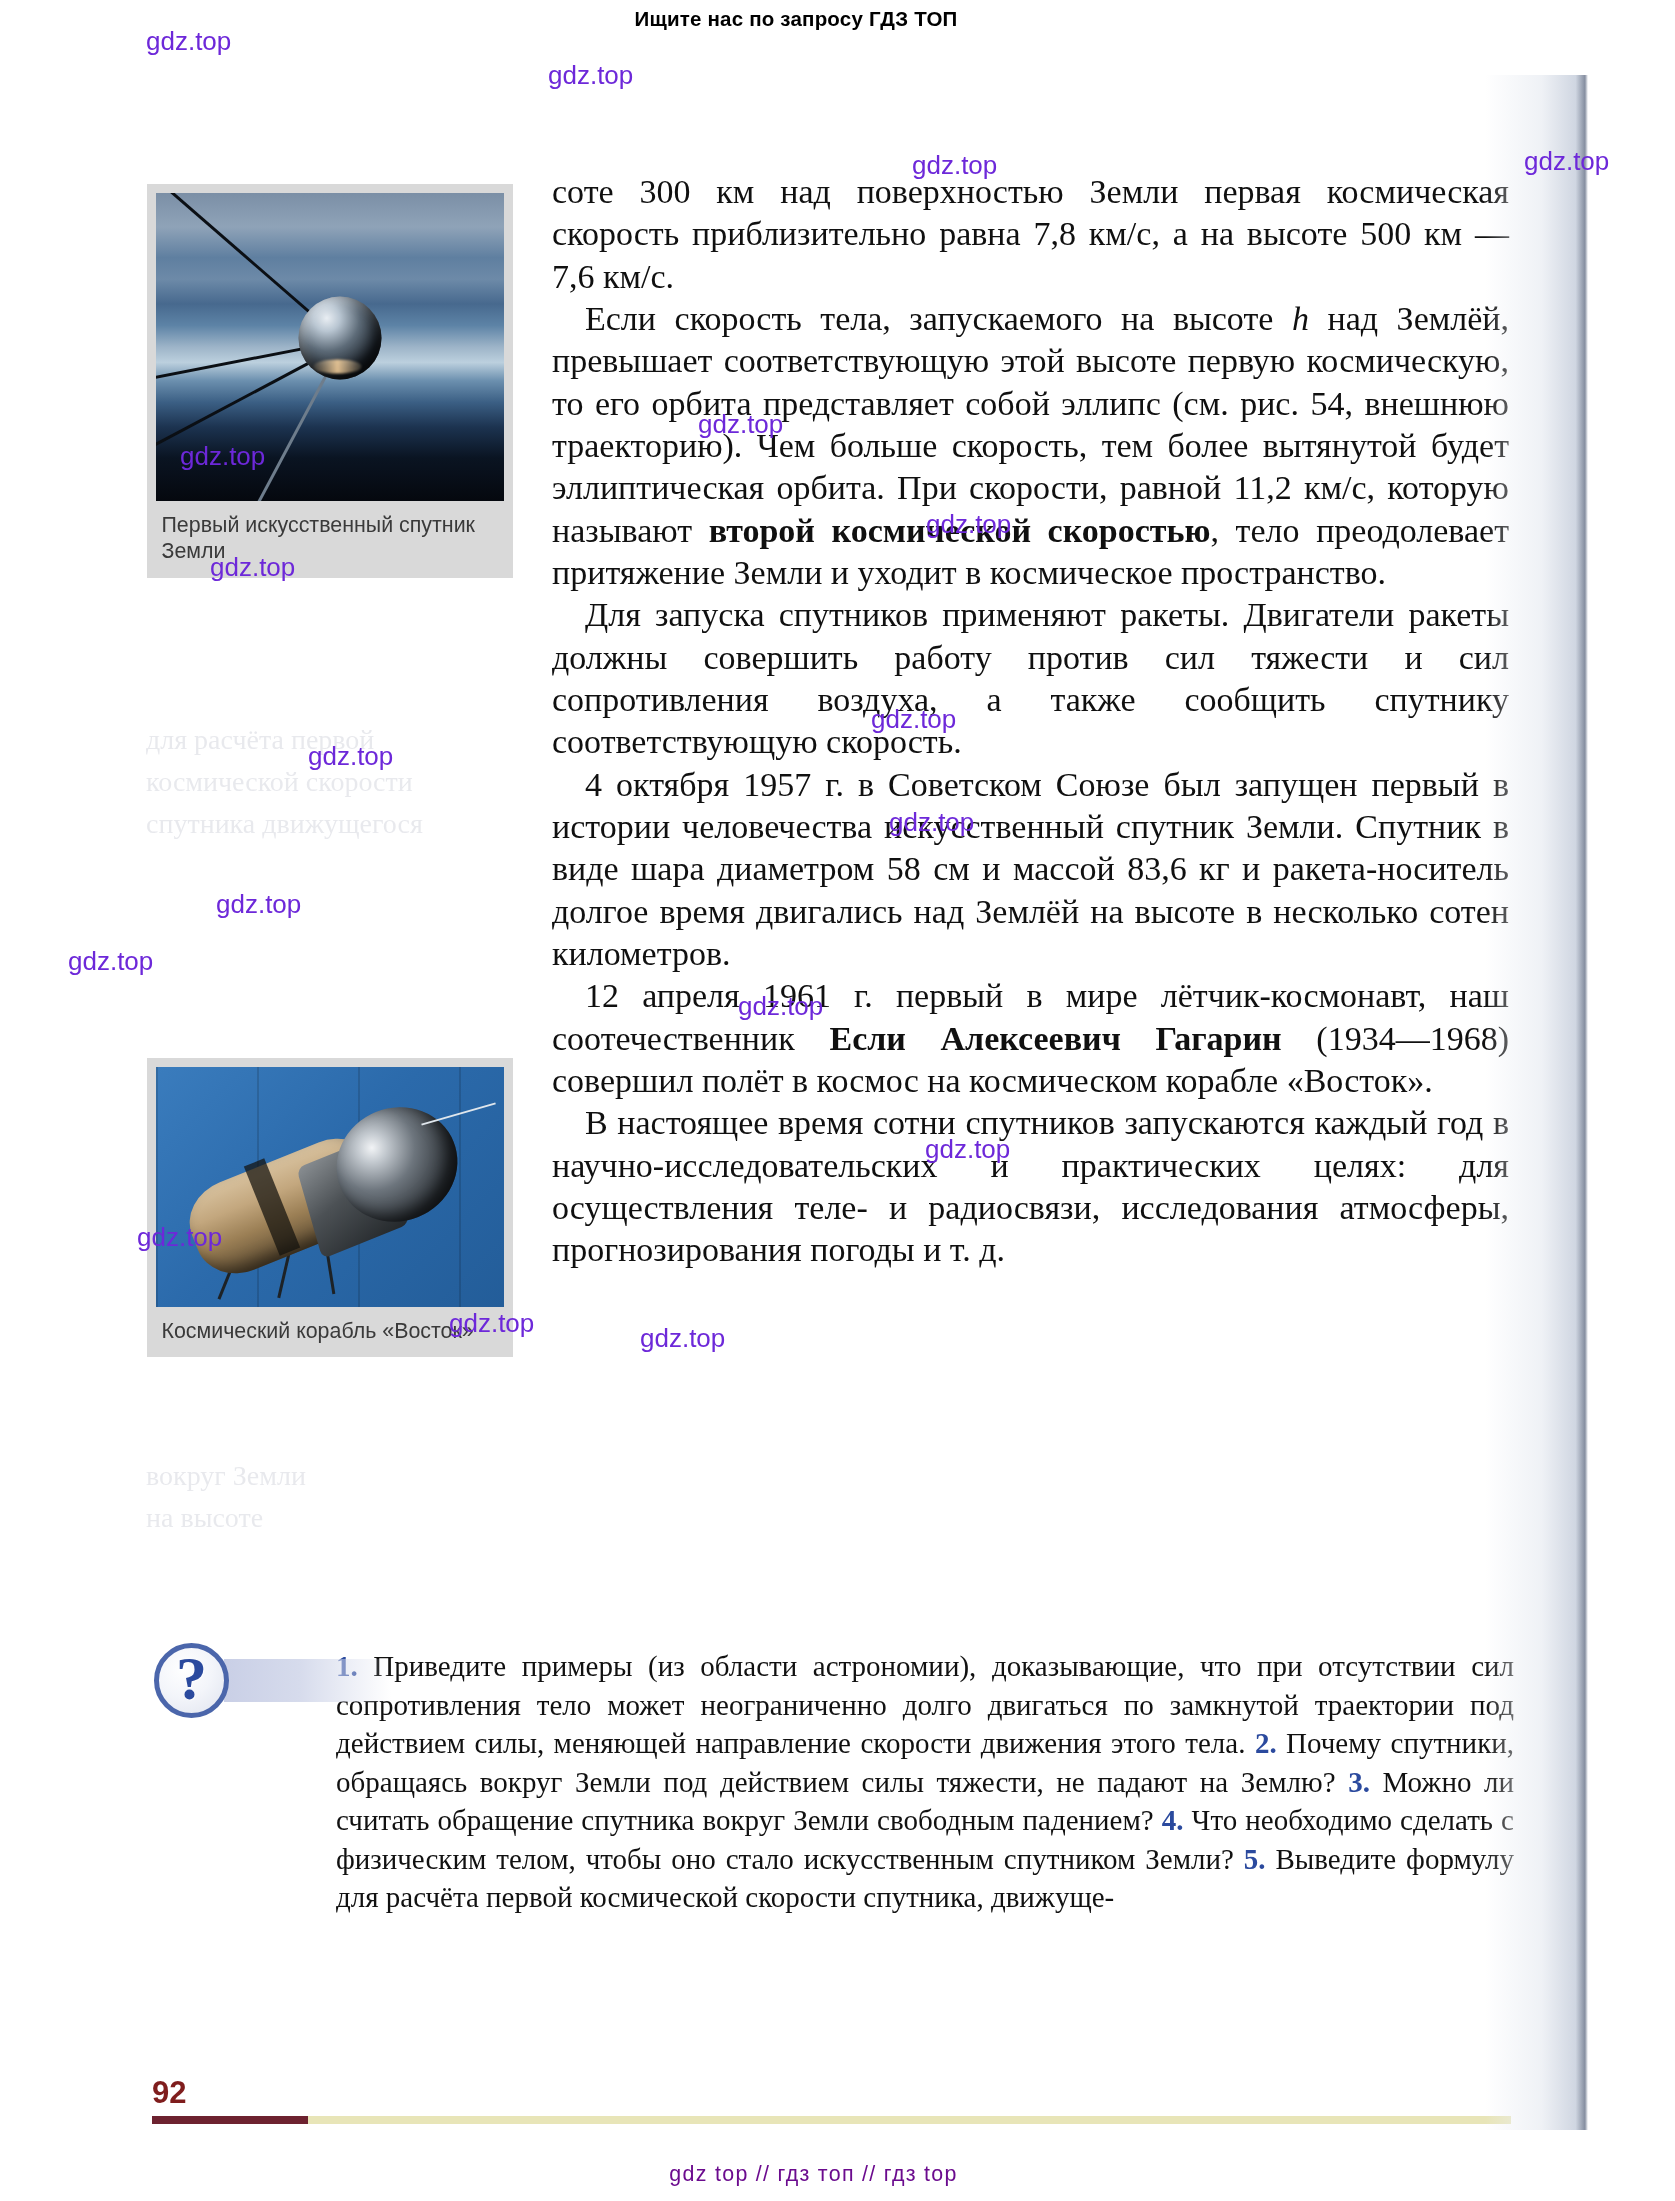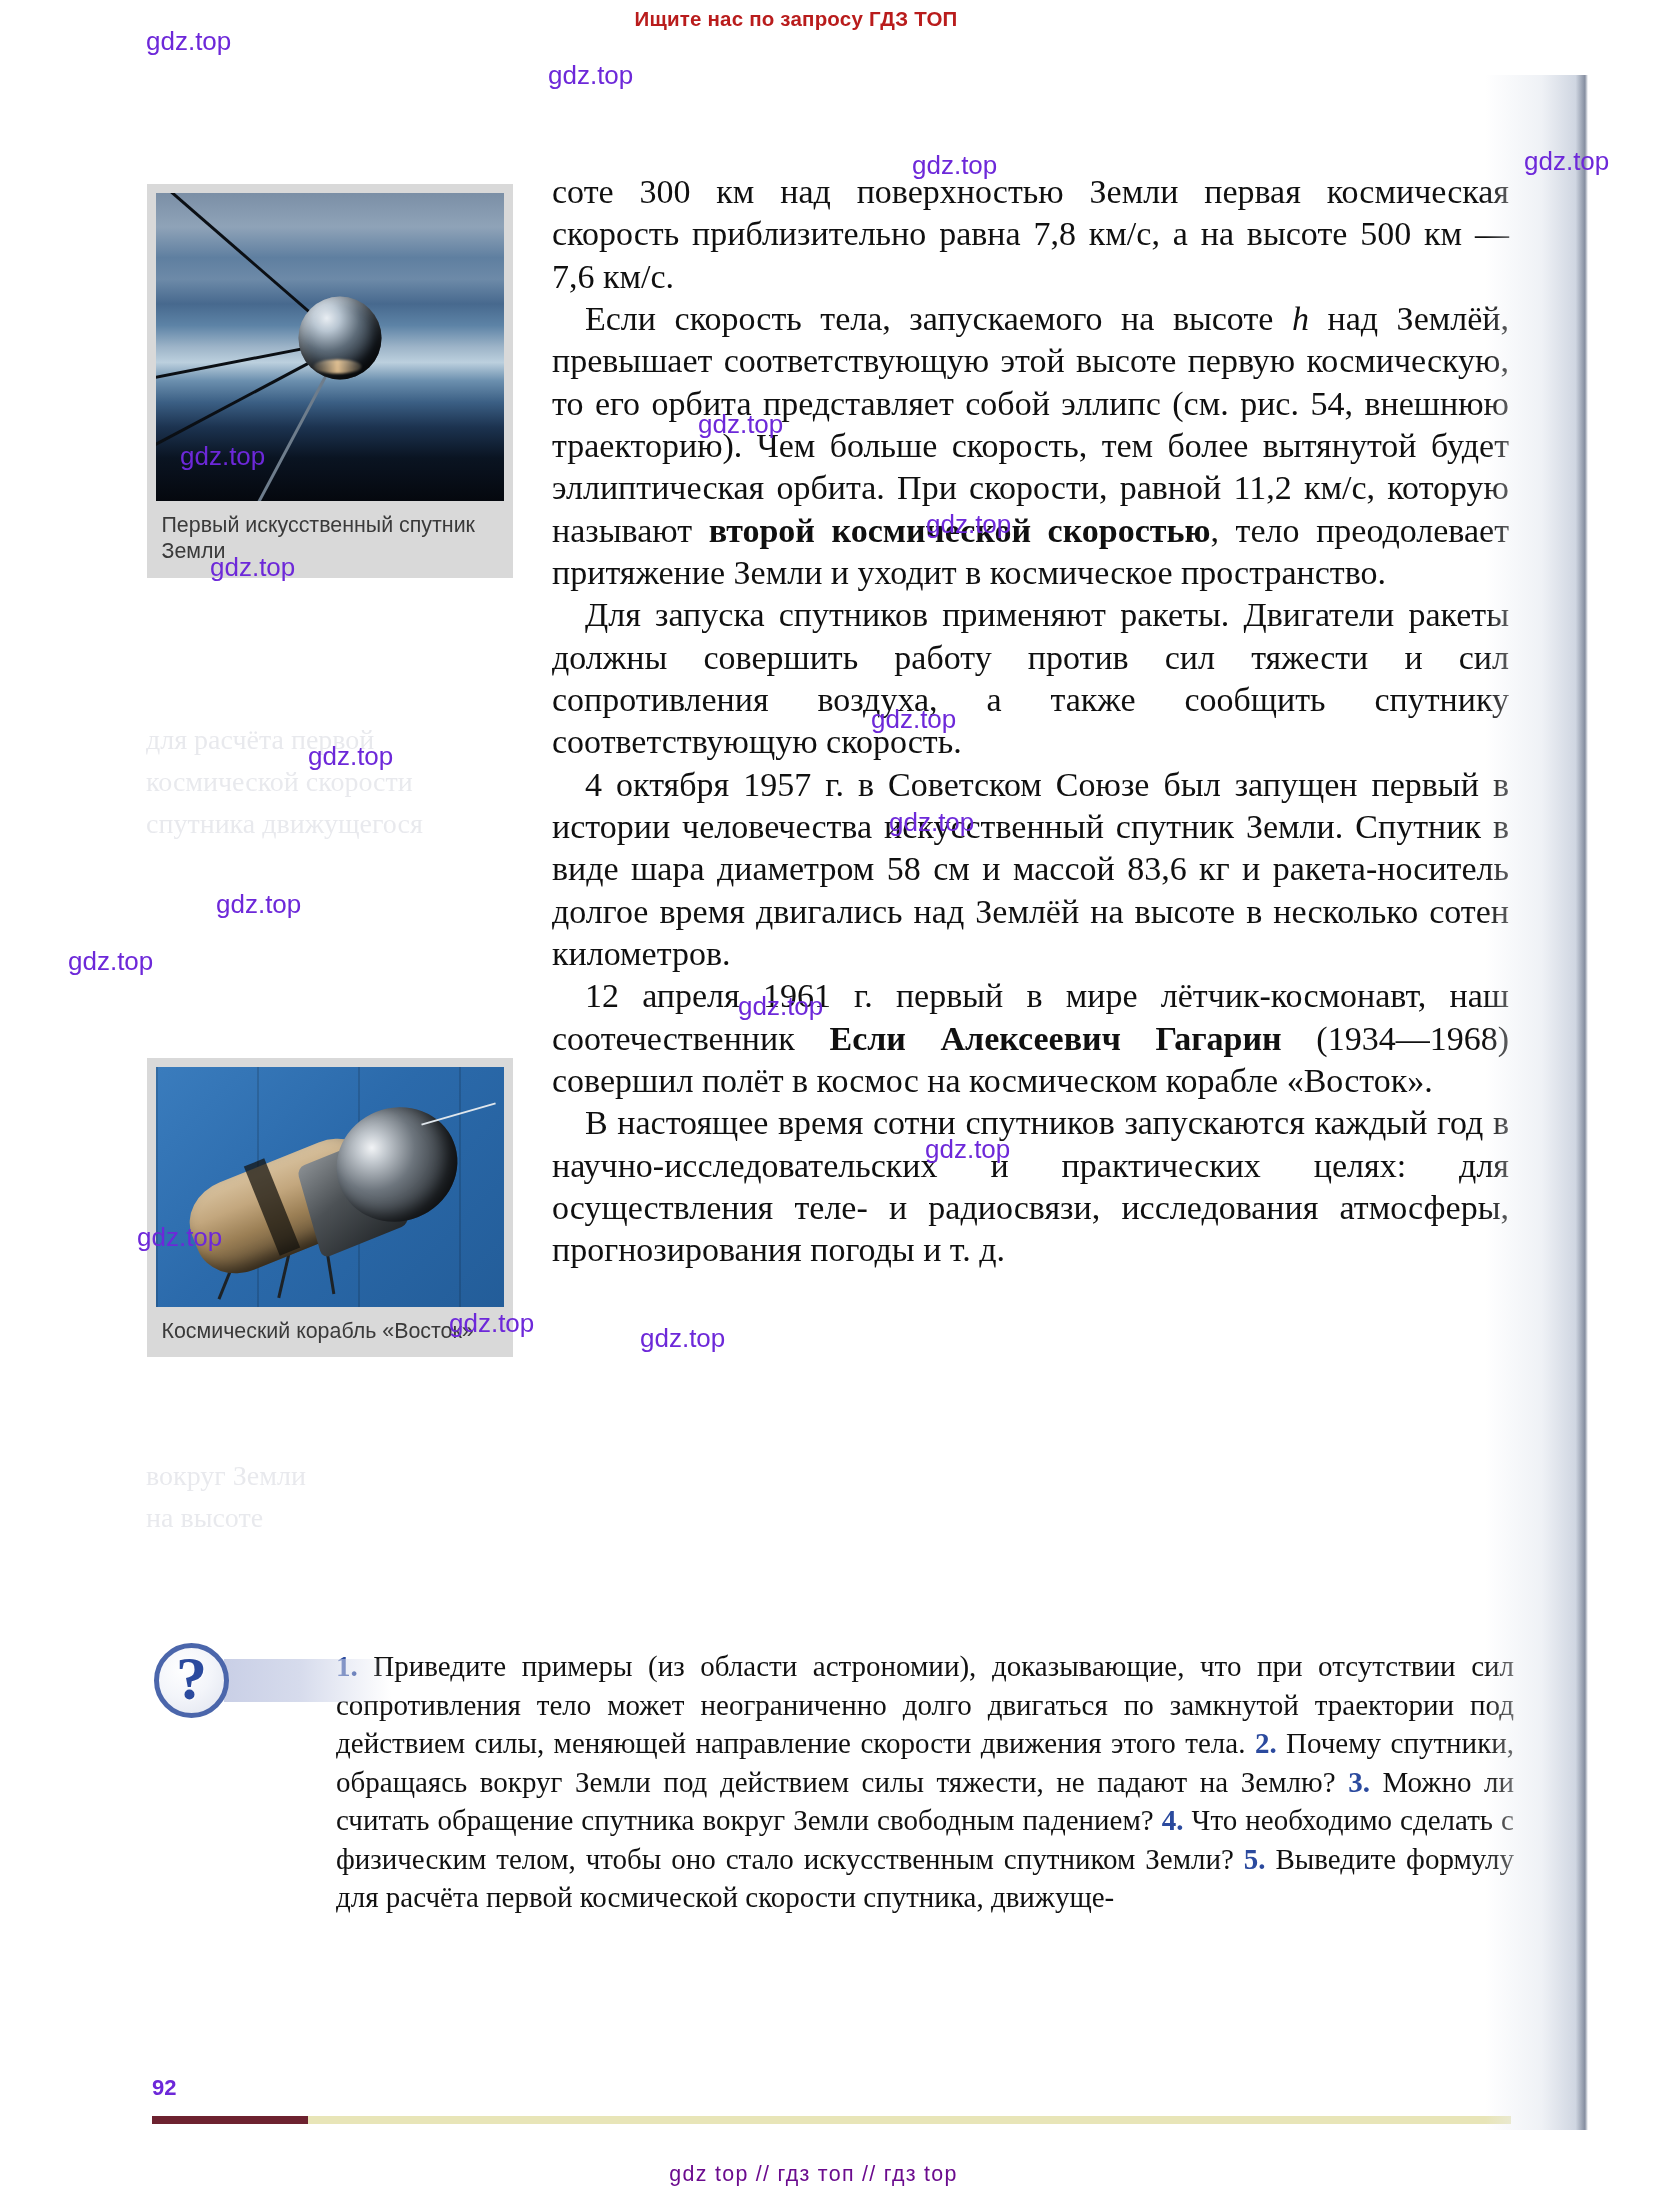--- a/index.html
+++ b/index.html
@@ -23,21 +23,21 @@
   
   .promo-header {
     position: absolute;
     top: 6.8px;
     left: 0;
     width: 1592px;
     text-align: center;
     font-family: "Liberation Sans", sans-serif;
     font-size: 20.5px;
     font-weight: bold;
-    color: #b91c1c;
+    color: #000000;
     letter-spacing: 0.2px;
   }
   .promo-footer {
     position: absolute;
     top: 2162px;
     left: 0;
     width: 1627px;
     text-align: center;
     font-family: "Liberation Sans", sans-serif;
     font-size: 21.4px;
@@ -273,23 +273,23 @@
     color: #2b4a9e;
     font-weight: bold;
   }
 
   
   .page-num {
     position: absolute;
     left: 152px;
     top: 2041px;
     font-family: "Liberation Sans", sans-serif;
-    font-size: 22px;
+    font-size: 31px;
     font-weight: bold;
-    color: #6d28d9;
+    color: #7f1d1d;
   }
   .rule {
     position: absolute;
     left: 152px;
     top: 2082px;
     width: 1359px;
     height: 7.7px;
     background: linear-gradient(to right,
         #6d2230 0%, #6d2230 11.5%,
         #e8e5b8 11.5%, #e8e5b8 100%);

